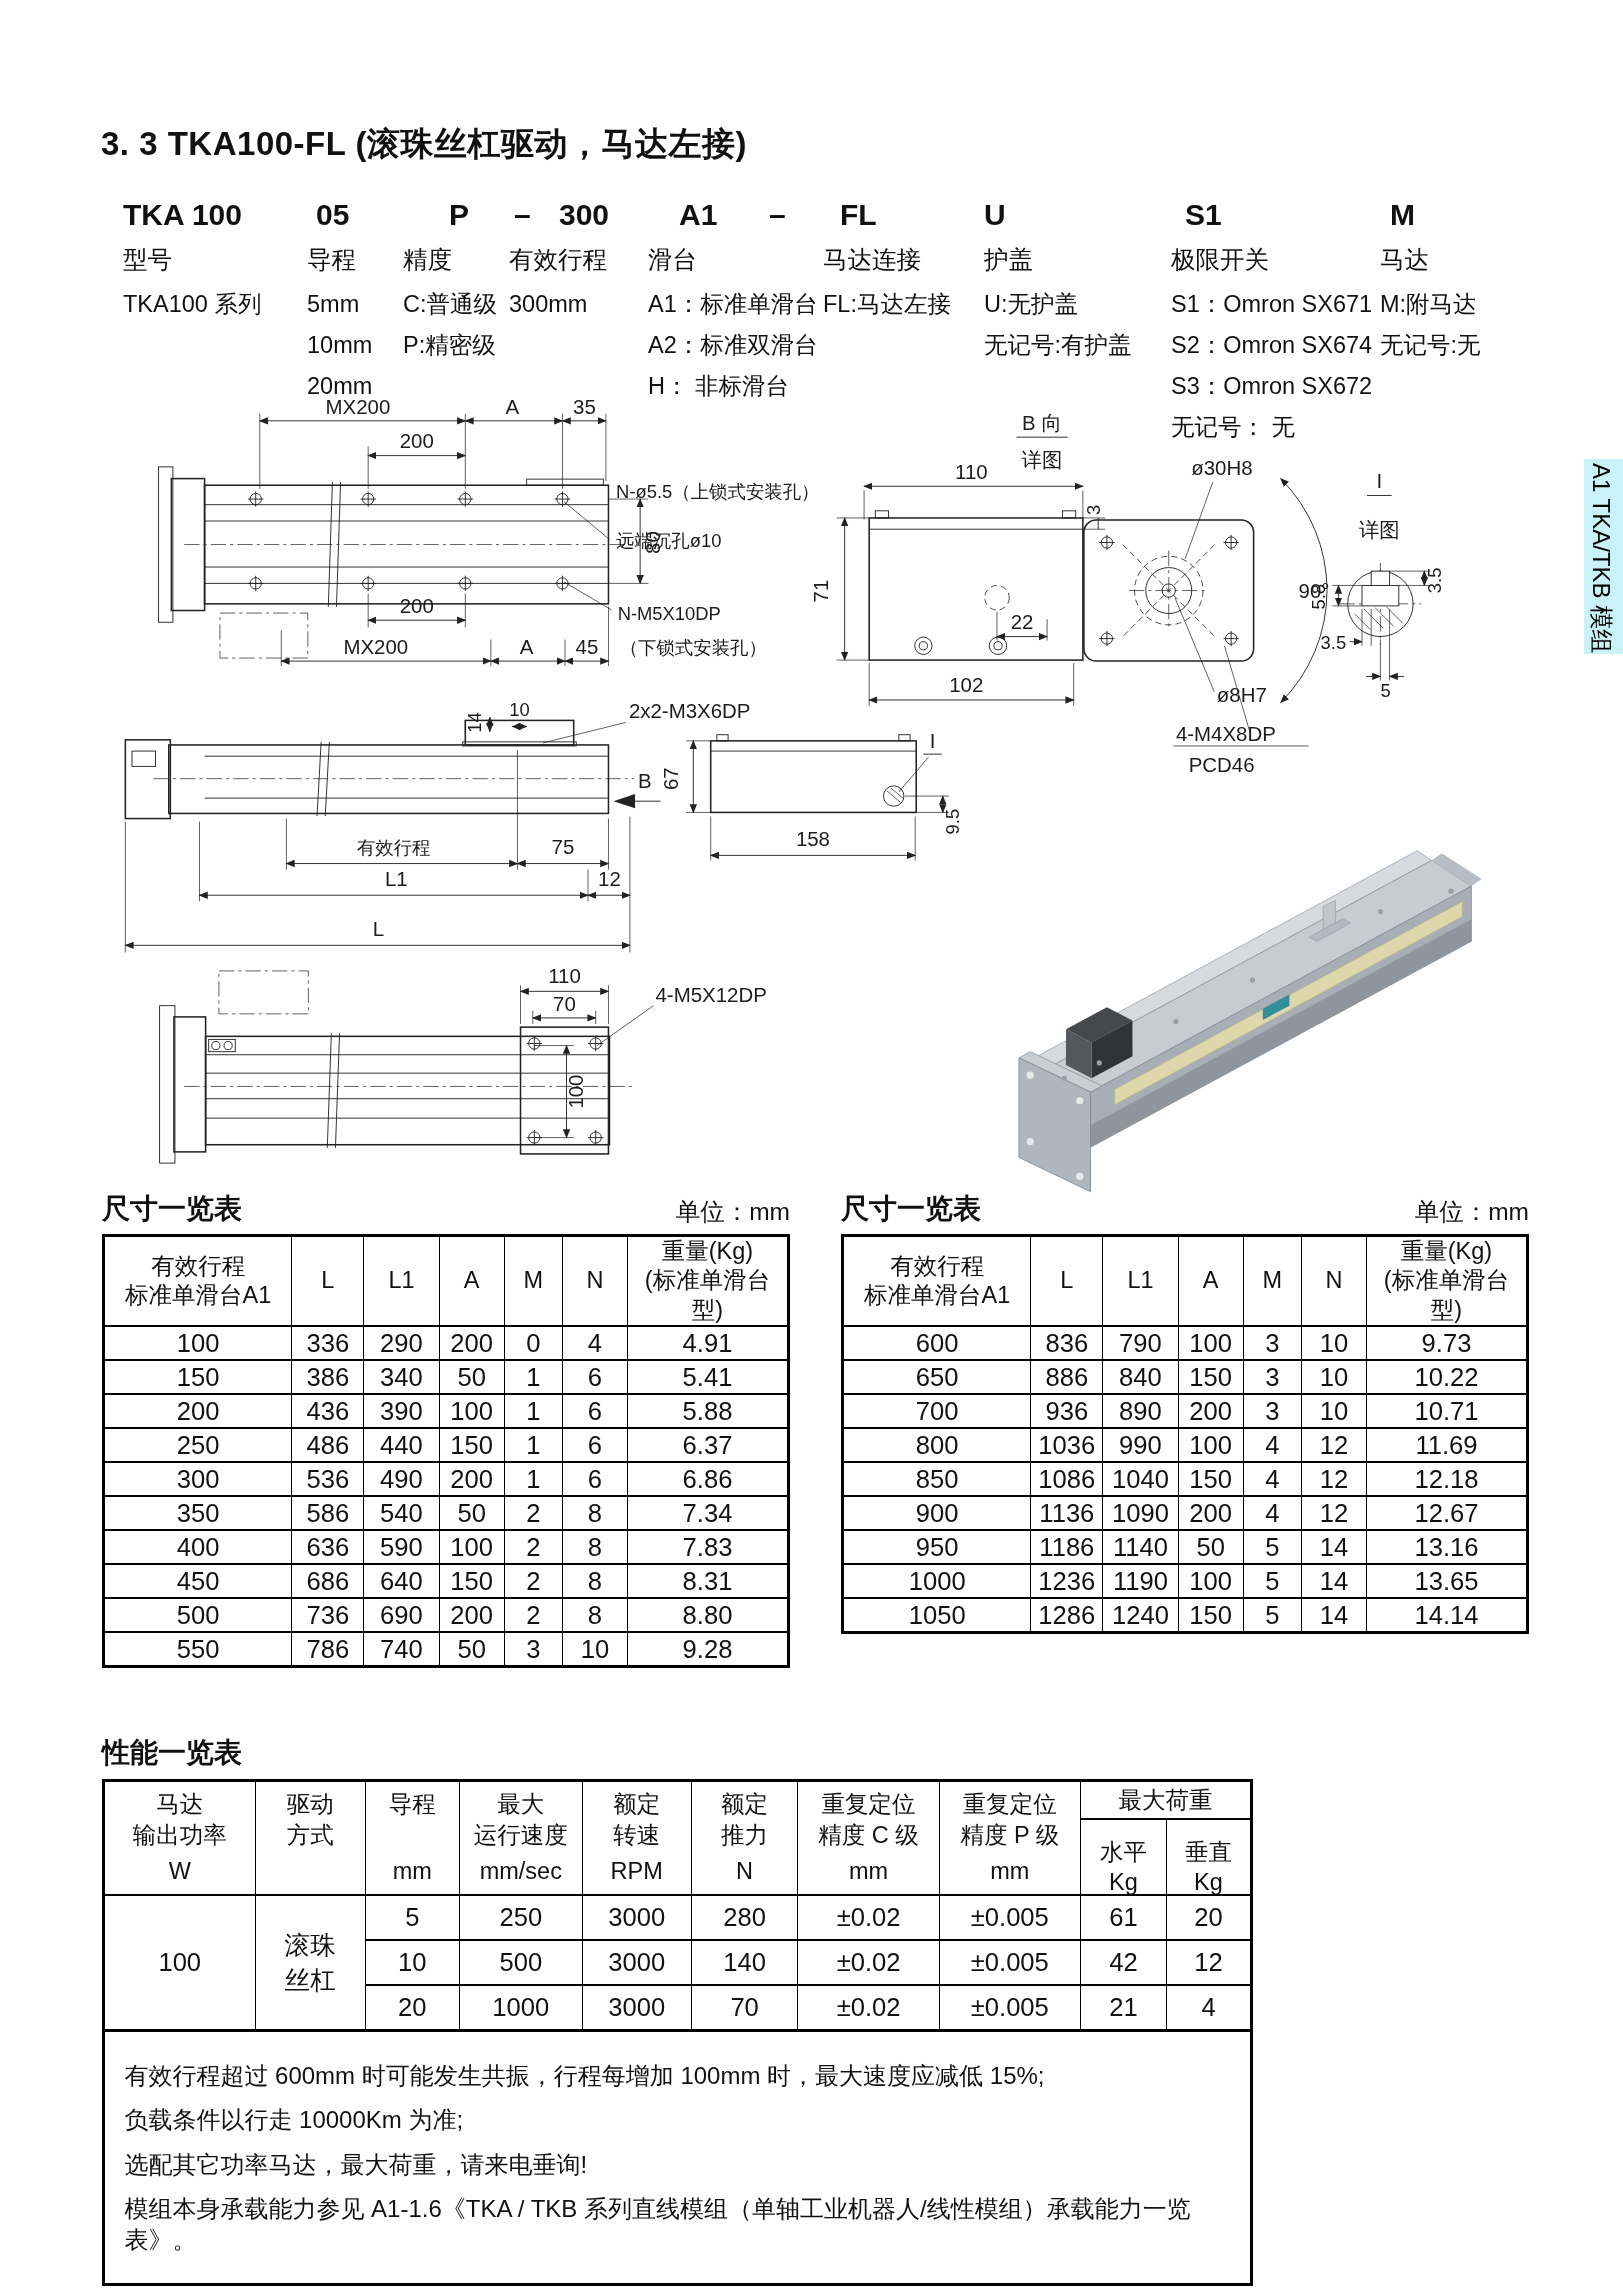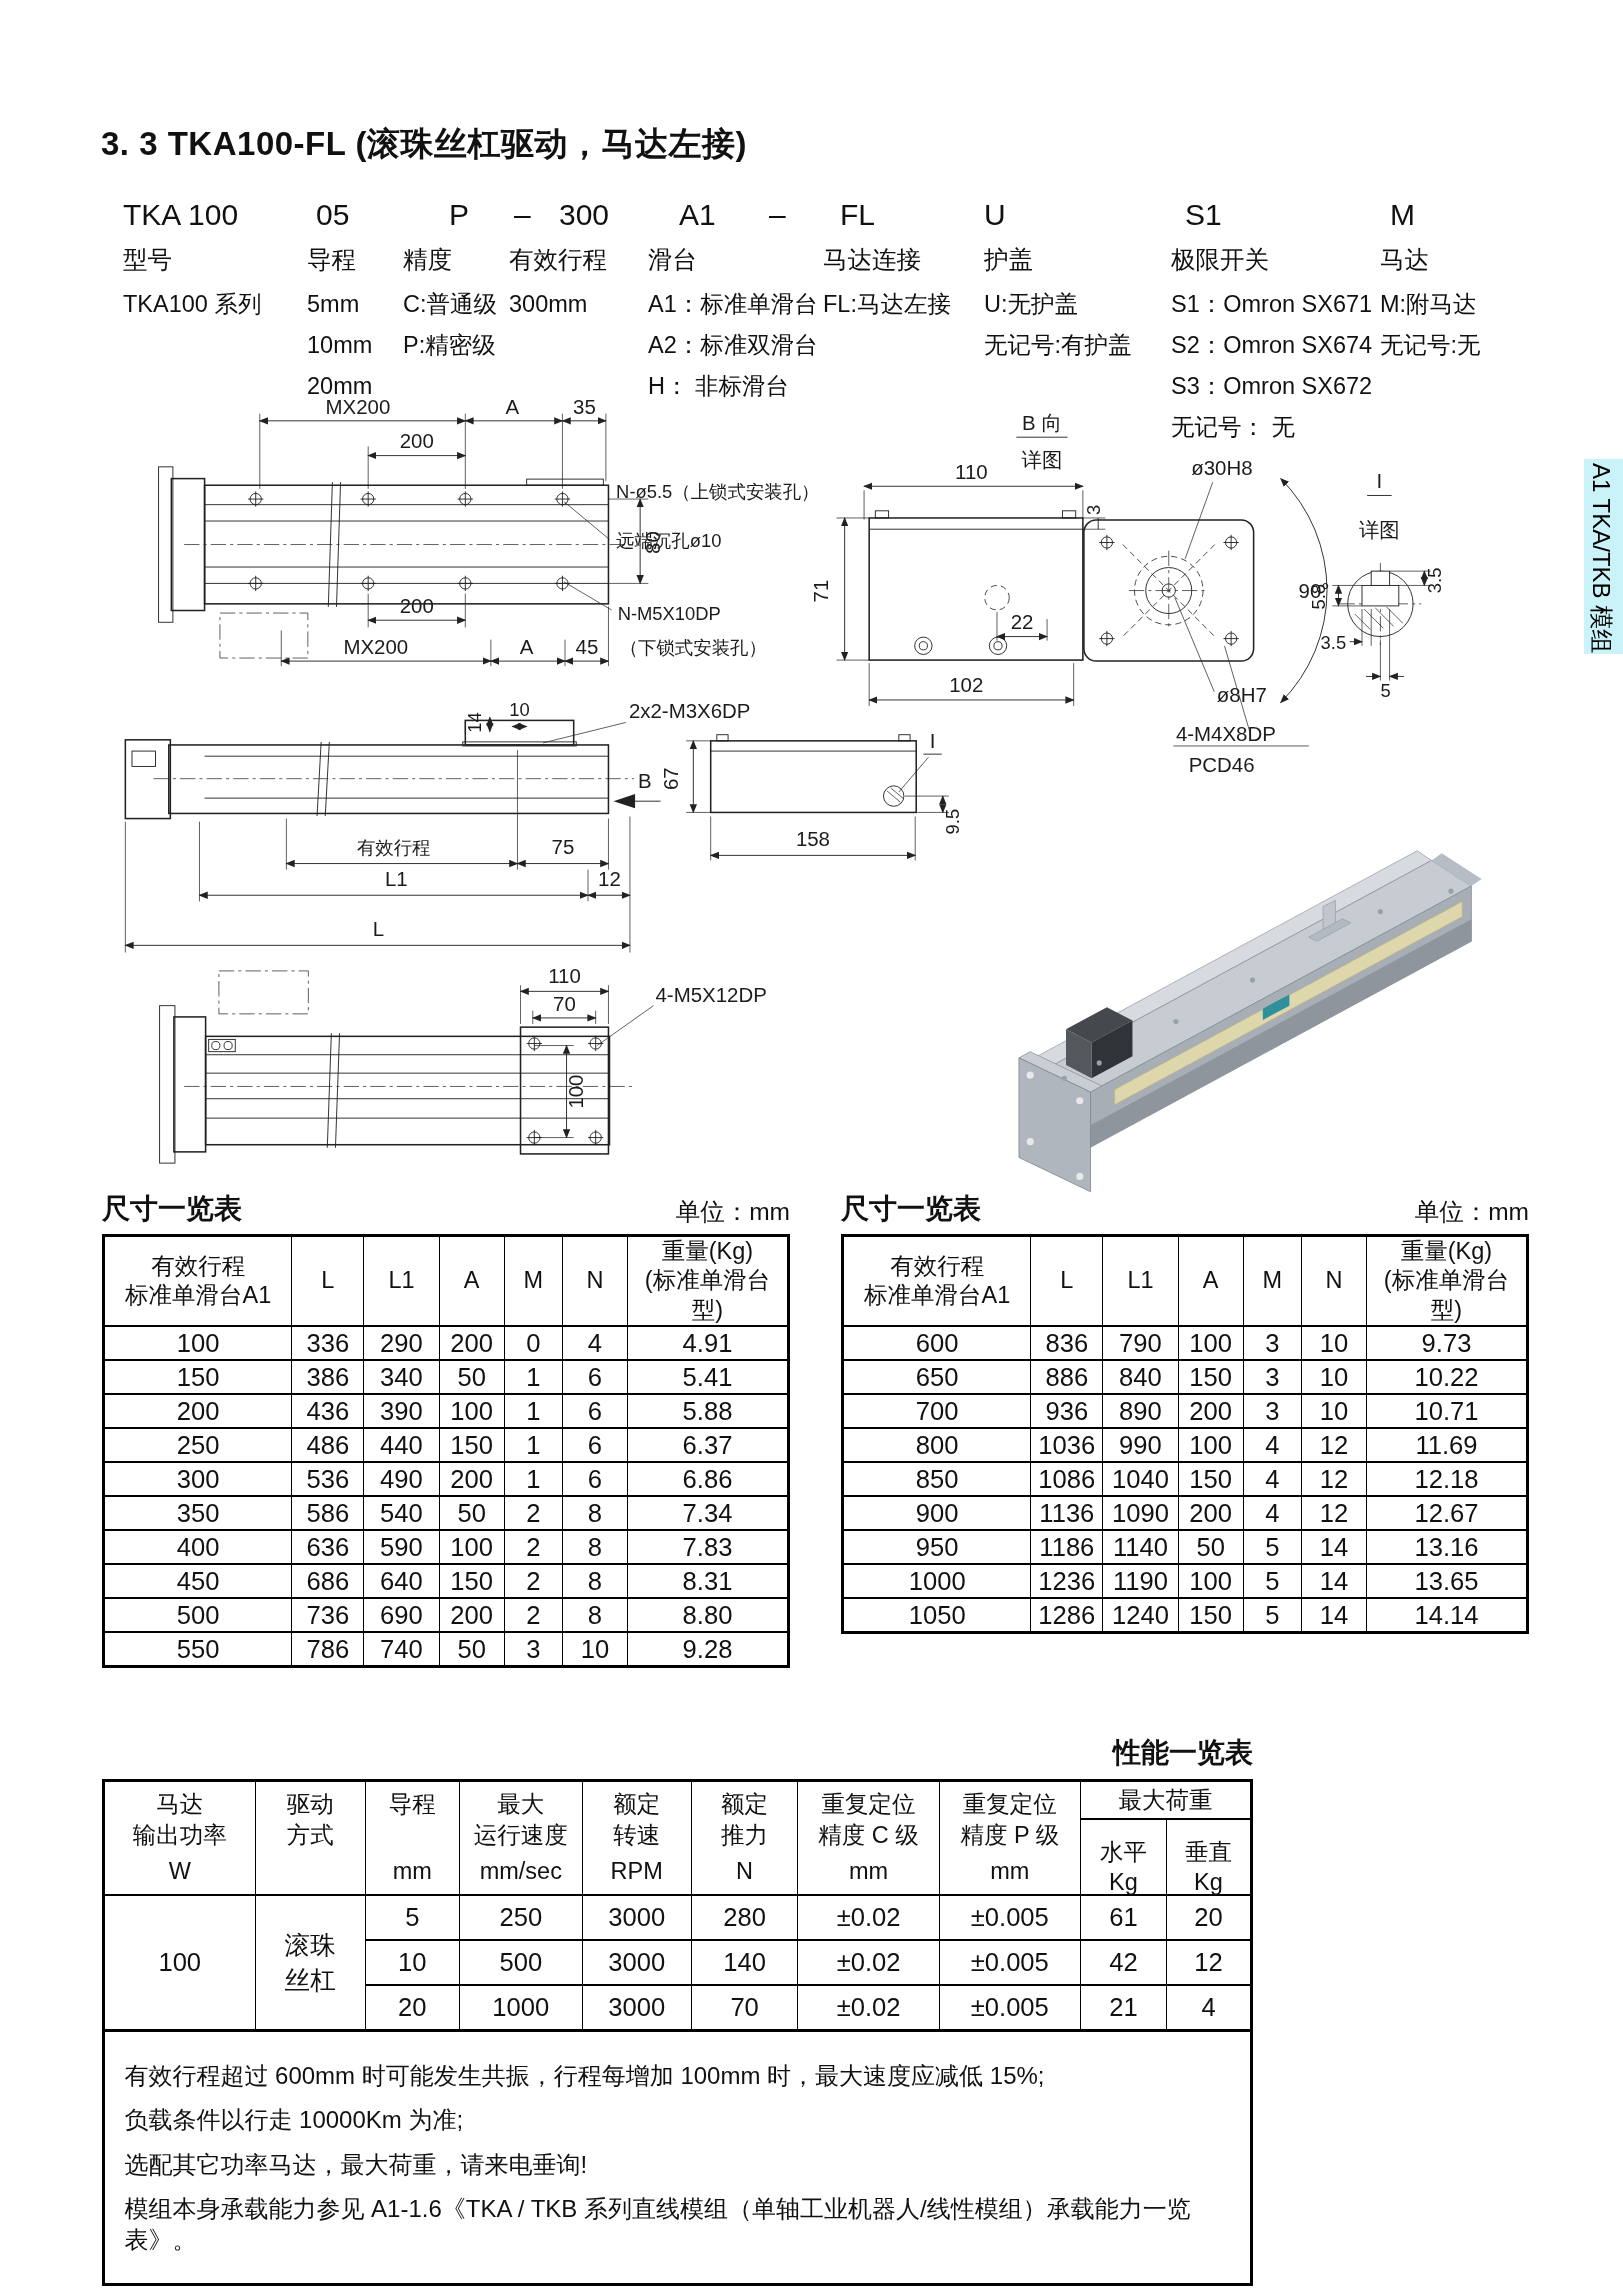--- a/index.html
+++ b/index.html
@@ -1,36 +1,36 @@
 <!DOCTYPE html>
 <html style="font-size:8.2px"><head>
 <meta charset="utf-8">
 <style>
   html,body{margin:0;padding:0;background:#ffffff;}
   .page{position:relative;width:1624px;height:2295px;background:#fff;
         font-family:"Liberation Sans",sans-serif;color:#111;overflow:hidden;}
   .page-title{position:absolute;left:101px;top:122px;font-size:33px;font-weight:bold;letter-spacing:0.5px;}
-  .code-seg{position:absolute;top:198px;font-size:30px;font-weight:normal;white-space:nowrap;}
+  .code-seg{position:absolute;top:198px;font-size:30px;font-weight:bold;white-space:nowrap;}
   .mc-col{position:absolute;top:239px;font-size:23.5px;line-height:41px;white-space:nowrap;}
   .mc-col .mc-label{font-size:24.5px;margin-bottom:4.1px;}
   .side-tab{position:absolute;left:1584px;top:459px;width:40px;height:195px;background:#c9f3f8;}
   .side-tab span{position:absolute;left:33px;top:4.1px;transform:rotate(90deg);transform-origin:left top;
         font-size:24px;white-space:nowrap;color:#000;}
   svg text{font-family:"Liberation Sans",sans-serif;fill:#1c1c1c;font-size:40px;text-anchor:middle;}
   svg text.sm{font-size:36px;}
   svg text.start{text-anchor:start;}
   .out{stroke:#222;stroke-width:3;fill:none;}
   .thin{stroke:#222;stroke-width:1.8;fill:none;}
   .dim{stroke:#222;stroke-width:1.8;fill:none;}
   .ext{stroke:#222;stroke-width:1.4;fill:none;}
   .cl{stroke:#222;stroke-width:1.4;fill:none;stroke-dasharray:30 8 6 8;}
   .hid{stroke:#222;stroke-width:1.6;fill:none;stroke-dasharray:12 8;}
   .tbl-wrap{position:absolute;}
   .tbl-head{display:flex;justify-content:space-between;align-items:flex-end;margin-bottom:6.1px;}
-  .tbl-title{font-size:28px;font-weight:bold;text-align:right;}
+  .tbl-title{font-size:28px;font-weight:bold;}
   .tbl-unit{font-size:24.5px;}
   table{border-collapse:collapse;table-layout:fixed;width:100%;}
   .dimtbl,.perftbl{border:3.1px solid #000;}
   .dimtbl th,.dimtbl td,.perftbl th,.perftbl td{
       border:1.5px solid #000;border-top-width:2.6px;border-bottom-width:2.6px;
       text-align:center;vertical-align:middle;font-weight:normal;padding:0 2px;}
   .dimtbl th{height:77px;font-size:23.5px;white-space:pre-line;line-height:1.25;}
   .dimtbl td{height:32px;font-size:25.6px;}
   .perftbl th{font-size:23.5px;white-space:pre-line;line-height:1.3;}
   .perftbl td{height:43px;font-size:25.6px;}

